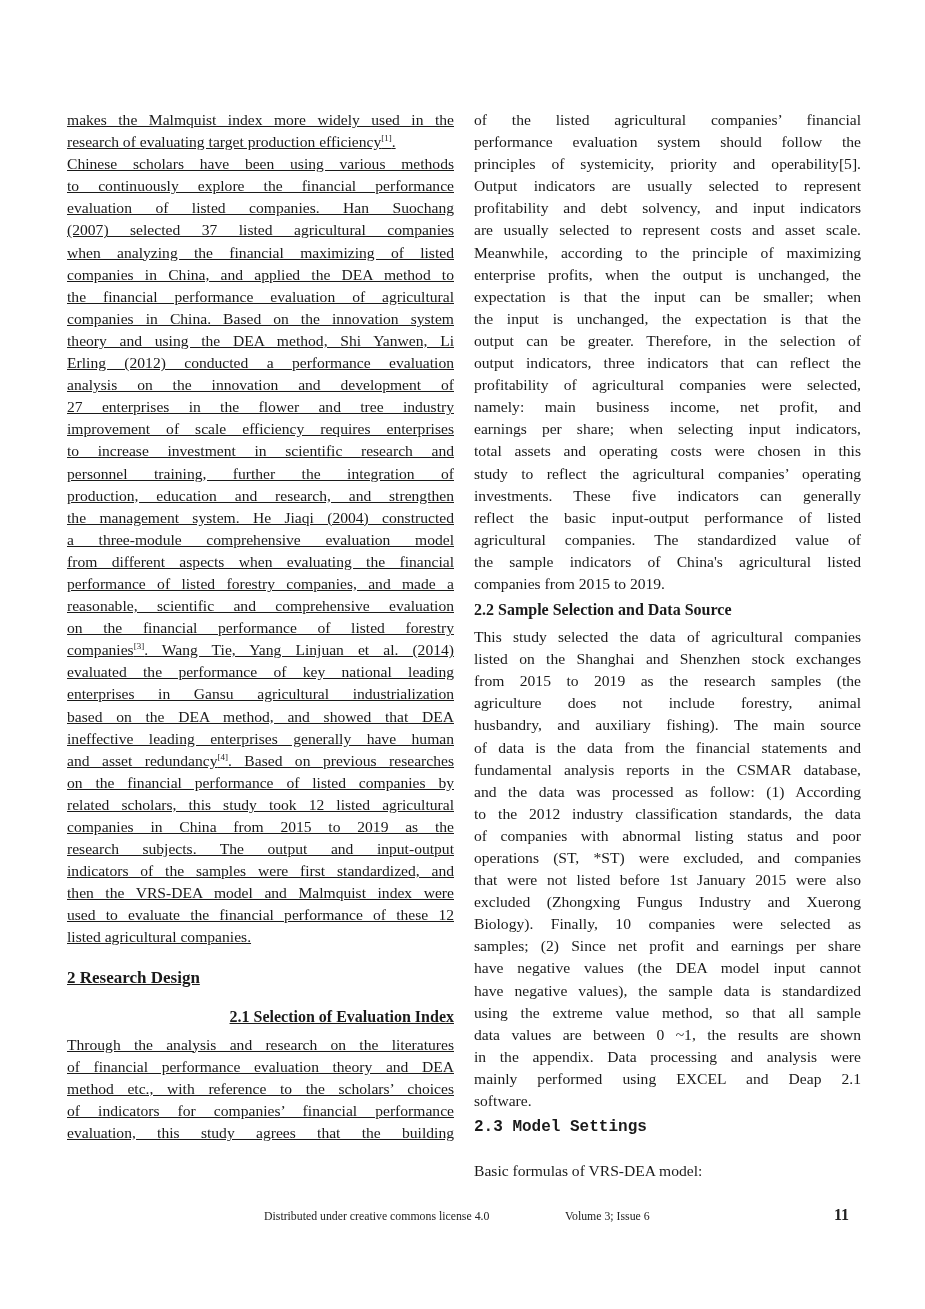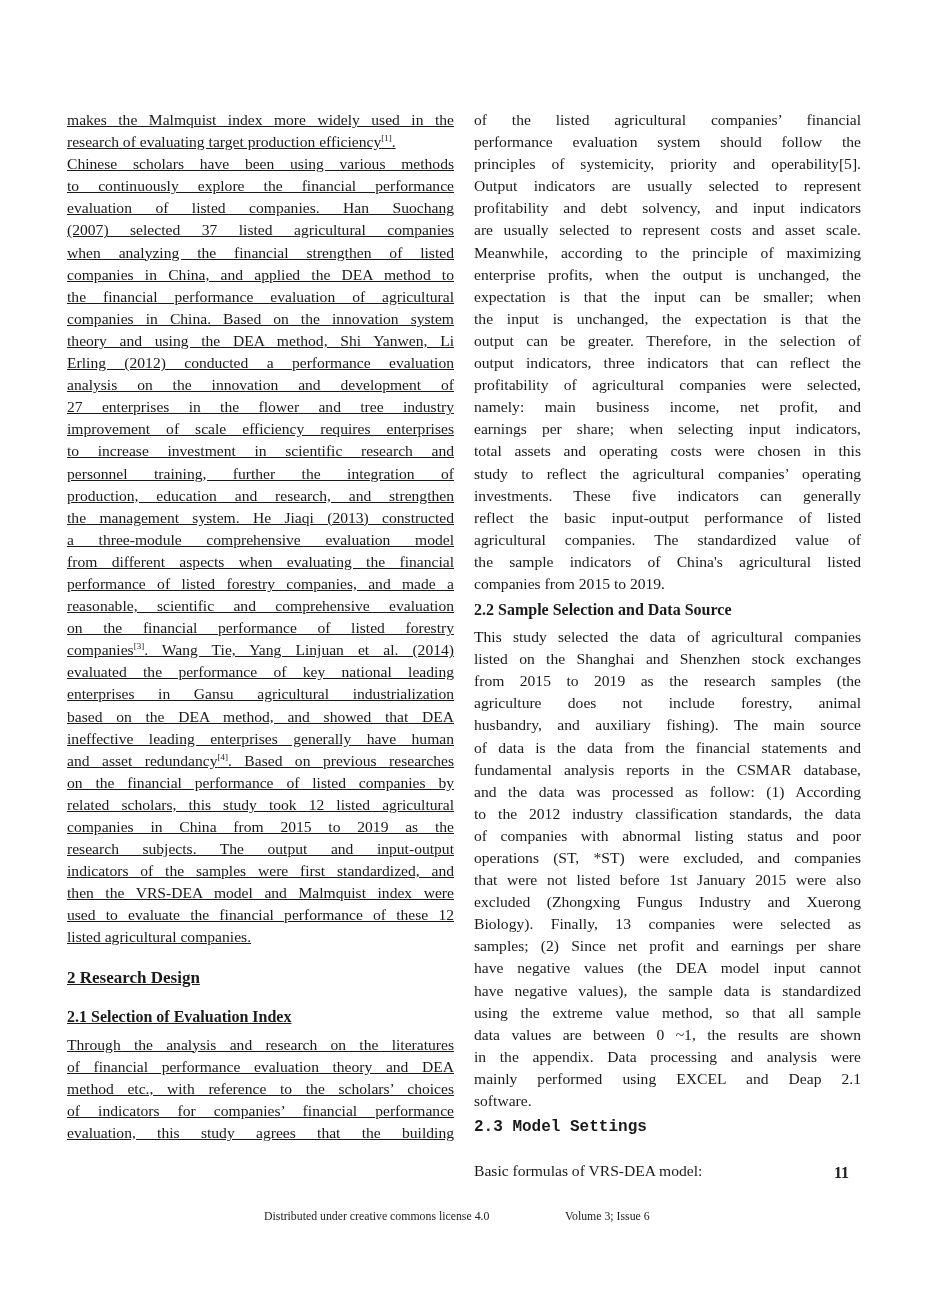--- a/index.html
+++ b/index.html
@@ -10,46 +10,46 @@
   .col-right { left: 474px; }
   .para { margin: 0; text-align: justify; text-align-last: left; }
   .para .line { display: block; text-align: justify; text-align-last: justify; white-space: nowrap; }
   .para .line.last { text-align-last: left; }
   sup { font-size: 9px; line-height: 0; vertical-align: 6px; }
   .h1 { font-weight: bold; font-size: 17px; margin: 20px 0 0 0; line-height: 24px; }
   .h2 { font-weight: bold; font-size: 16px; margin: 0; line-height: 22px; }
   .footer { position: absolute; top: 1209px; font-size: 11.8px; color: #222; }
   .footer-license { left: 264px; }
   .footer-volume { left: 565px; }
-  .footer-page { left: 834px; top: 1164px; font-weight: bold; font-size: 16px; }
+  .footer-page { left: 834px; top: 1206px; font-weight: bold; font-size: 16px; }
 </style>
 </head>
 <body>
 
 <div class="col col-left">
   <p class="para">
     <span class="line">makes the Malmquist index more widely used in the</span>
     <span class="line last"><span>research of evaluating target production efficiency</span><sup>[1]</sup><span>.</span></span>
     <span class="line">Chinese scholars have been using various methods</span>
     <span class="line">to continuously explore the financial performance</span>
     <span class="line">evaluation of listed companies. Han Suochang</span>
     <span class="line">(2007) selected 37 listed agricultural companies</span>
-    <span class="line">when analyzing the financial strengthen of listed</span>
+    <span class="line">when analyzing the financial maximizing of listed</span>
     <span class="line">companies in China, and applied the DEA method to</span>
     <span class="line">the financial performance evaluation of agricultural</span>
     <span class="line">companies in China. Based on the innovation system</span>
     <span class="line">theory and using the DEA method, Shi Yanwen, Li</span>
     <span class="line">Erling (2012) conducted a performance evaluation</span>
     <span class="line">analysis on the innovation and development of</span>
     <span class="line">27 enterprises in the flower and tree industry</span>
     <span class="line">improvement of scale efficiency requires enterprises</span>
     <span class="line">to increase investment in scientific research and</span>
     <span class="line">personnel training, further the integration of</span>
     <span class="line">production, education and research, and strengthen</span>
-    <span class="line">the management system. He Jiaqi (2013) constructed</span>
+    <span class="line">the management system. He Jiaqi (2004) constructed</span>
     <span class="line">a three-module comprehensive evaluation model</span>
     <span class="line">from different aspects when evaluating the financial</span>
     <span class="line">performance of listed forestry companies, and made a</span>
     <span class="line">reasonable, scientific and comprehensive evaluation</span>
     <span class="line">on the financial performance of listed forestry</span>
     <span class="line"><span>companies</span><sup>[3]</sup><span>. Wang Tie, Yang Linjuan et al. (2014)</span></span>
     <span class="line">evaluated the performance of key national leading</span>
     <span class="line">enterprises in Gansu agricultural industrialization</span>
     <span class="line">based on the DEA method, and showed that DEA</span>
     <span class="line">ineffective leading enterprises generally have human</span>
@@ -58,21 +58,21 @@
     <span class="line">related scholars, this study took 12 listed agricultural</span>
     <span class="line">companies in China from 2015 to 2019 as the</span>
     <span class="line">research subjects. The output and input-output</span>
     <span class="line">indicators of the samples were first standardized, and</span>
     <span class="line">then the VRS-DEA model and Malmquist index were</span>
     <span class="line">used to evaluate the financial performance of these 12</span>
     <span class="line last">listed agricultural companies.</span>
   </p>
 
   <h1 class="h1" style="margin-top:17px;">2  Research Design</h1>
-  <h2 class="h2" style="margin-top:16px;">2.1  Selection of Evaluation Index</h2>
+  <h2 class="h2" style="margin-top:16px;text-align:right;">2.1  Selection of Evaluation Index</h2>
 
   <p class="para" style="margin-top:6px;">
     <span class="line">Through the analysis and research on the literatures</span>
     <span class="line">of financial performance evaluation theory and DEA</span>
     <span class="line">method etc., with reference to the scholars’ choices</span>
     <span class="line">of indicators for companies’ financial performance</span>
     <span class="line">evaluation, this study agrees that the building</span>
   </p>
 </div>
 
@@ -111,21 +111,21 @@
     <span class="line">agriculture does not include forestry, animal</span>
     <span class="line">husbandry, and auxiliary fishing). The main source</span>
     <span class="line">of data is the data from the financial statements and</span>
     <span class="line">fundamental analysis reports in the CSMAR database,</span>
     <span class="line">and the data was processed as follow: (1) According</span>
     <span class="line">to the 2012 industry classification standards, the data</span>
     <span class="line">of companies with abnormal listing status and poor</span>
     <span class="line">operations (ST, *ST) were excluded, and companies</span>
     <span class="line">that were not listed before 1st January 2015 were also</span>
     <span class="line">excluded (Zhongxing Fungus Industry and Xuerong</span>
-    <span class="line">Biology). Finally, 13 companies were selected as</span>
+    <span class="line">Biology). Finally, 10 companies were selected as</span>
     <span class="line">samples; (2) Since net profit and earnings per share</span>
     <span class="line">have negative values (the DEA model input cannot</span>
     <span class="line">have negative values), the sample data is standardized</span>
     <span class="line">using the extreme value method, so that all sample</span>
     <span class="line">data values are between 0 ~1, the results are shown</span>
     <span class="line">in the appendix. Data processing and analysis were</span>
     <span class="line">mainly performed using EXCEL and Deap 2.1</span>
     <span class="line last">software.</span>
   </p>
 

